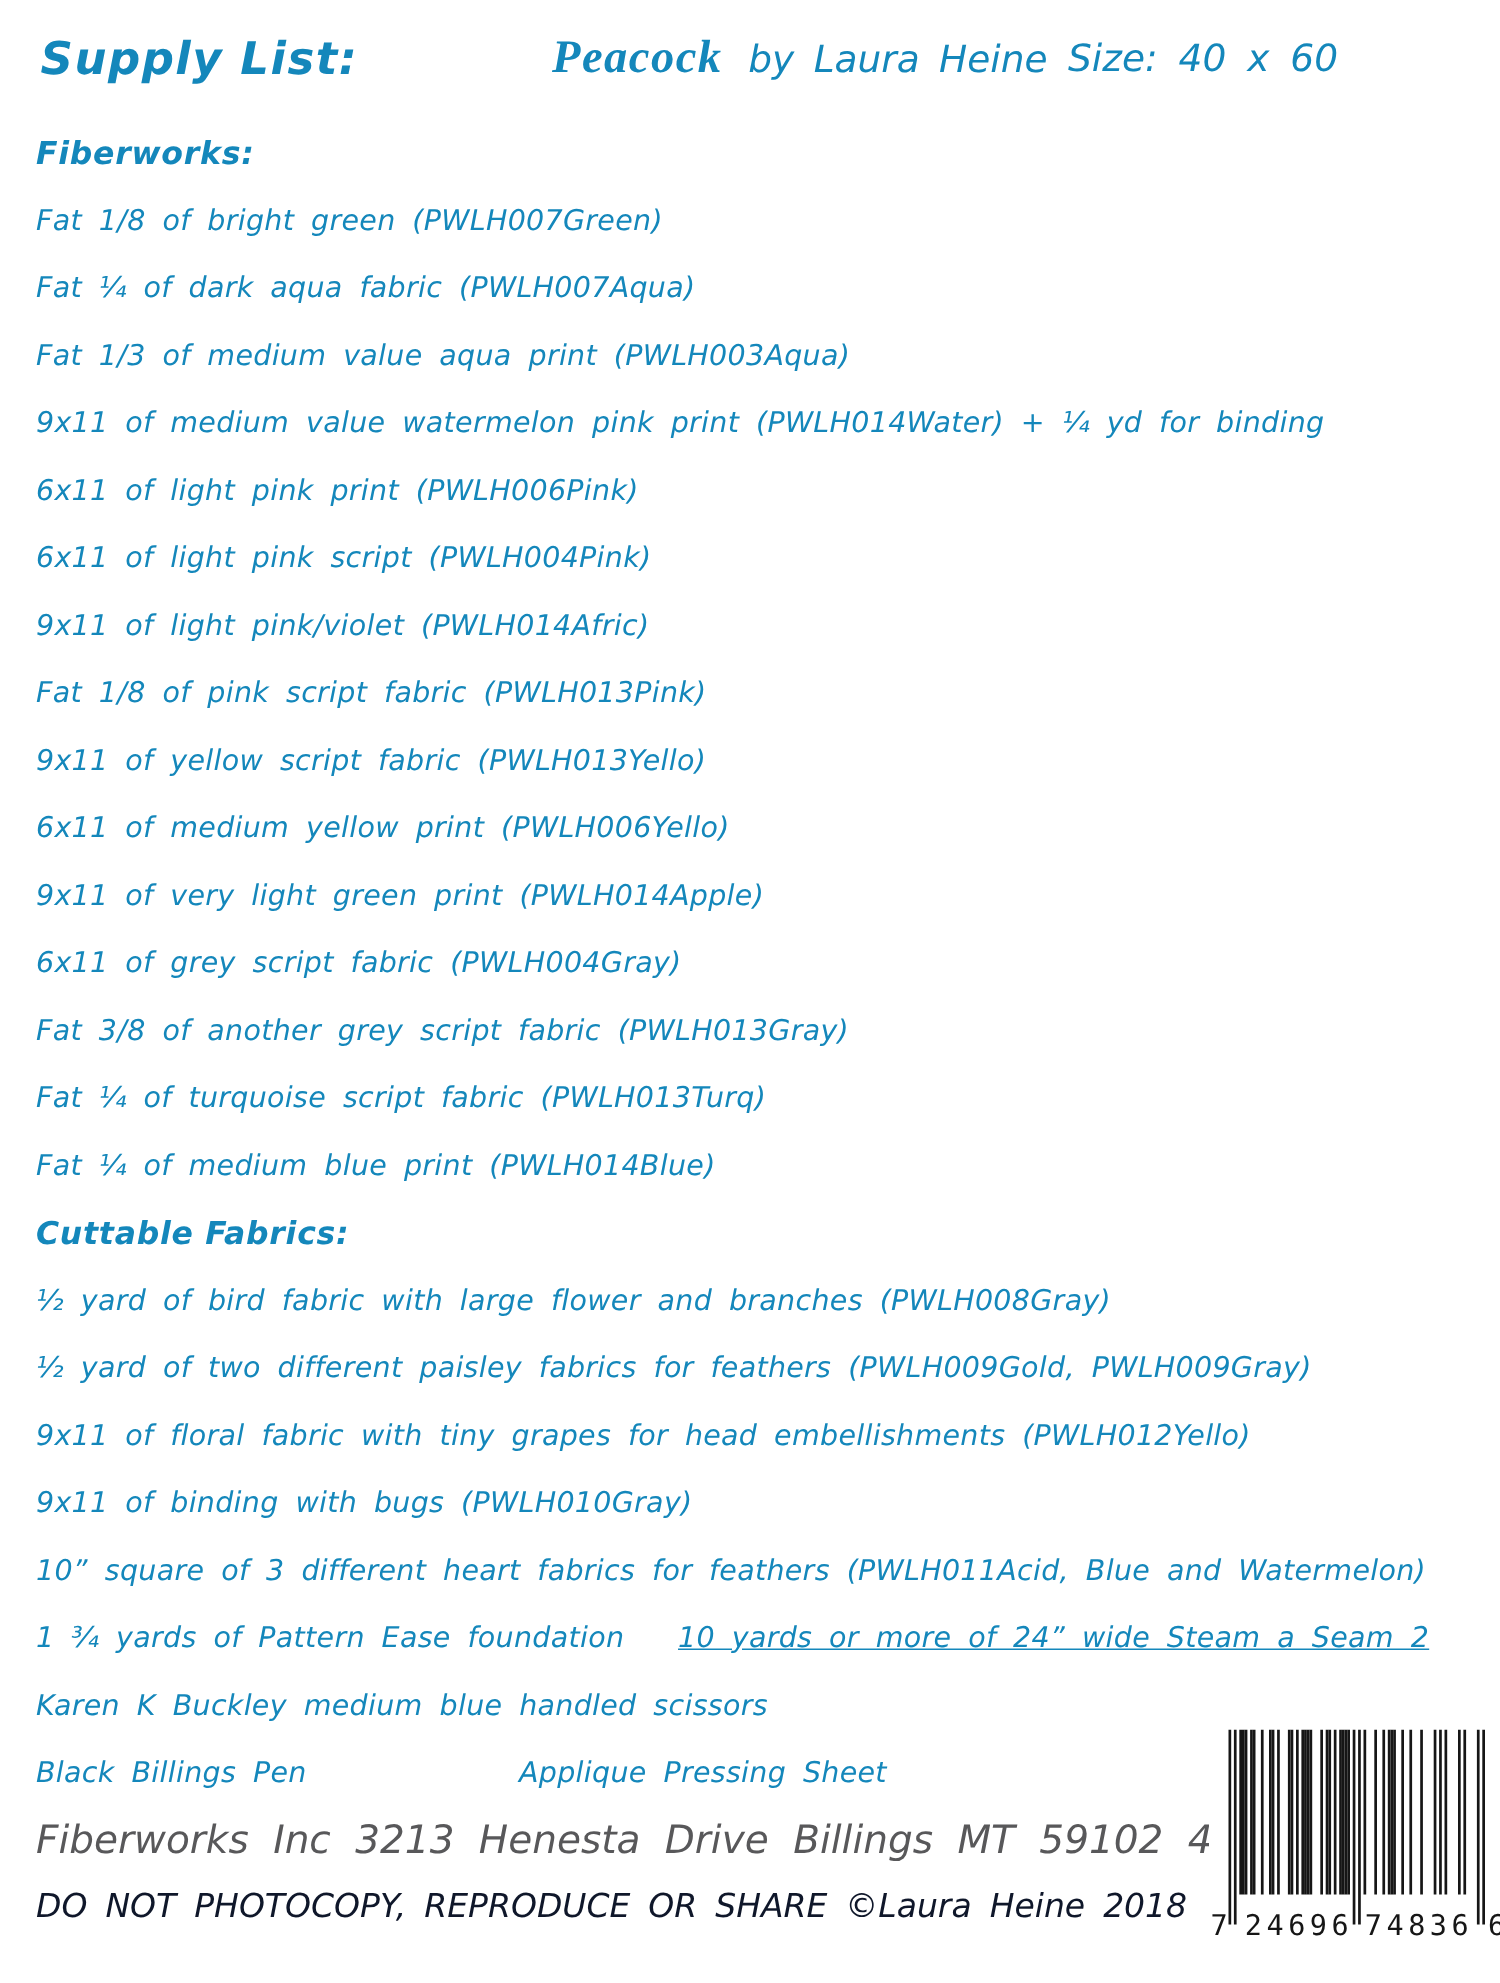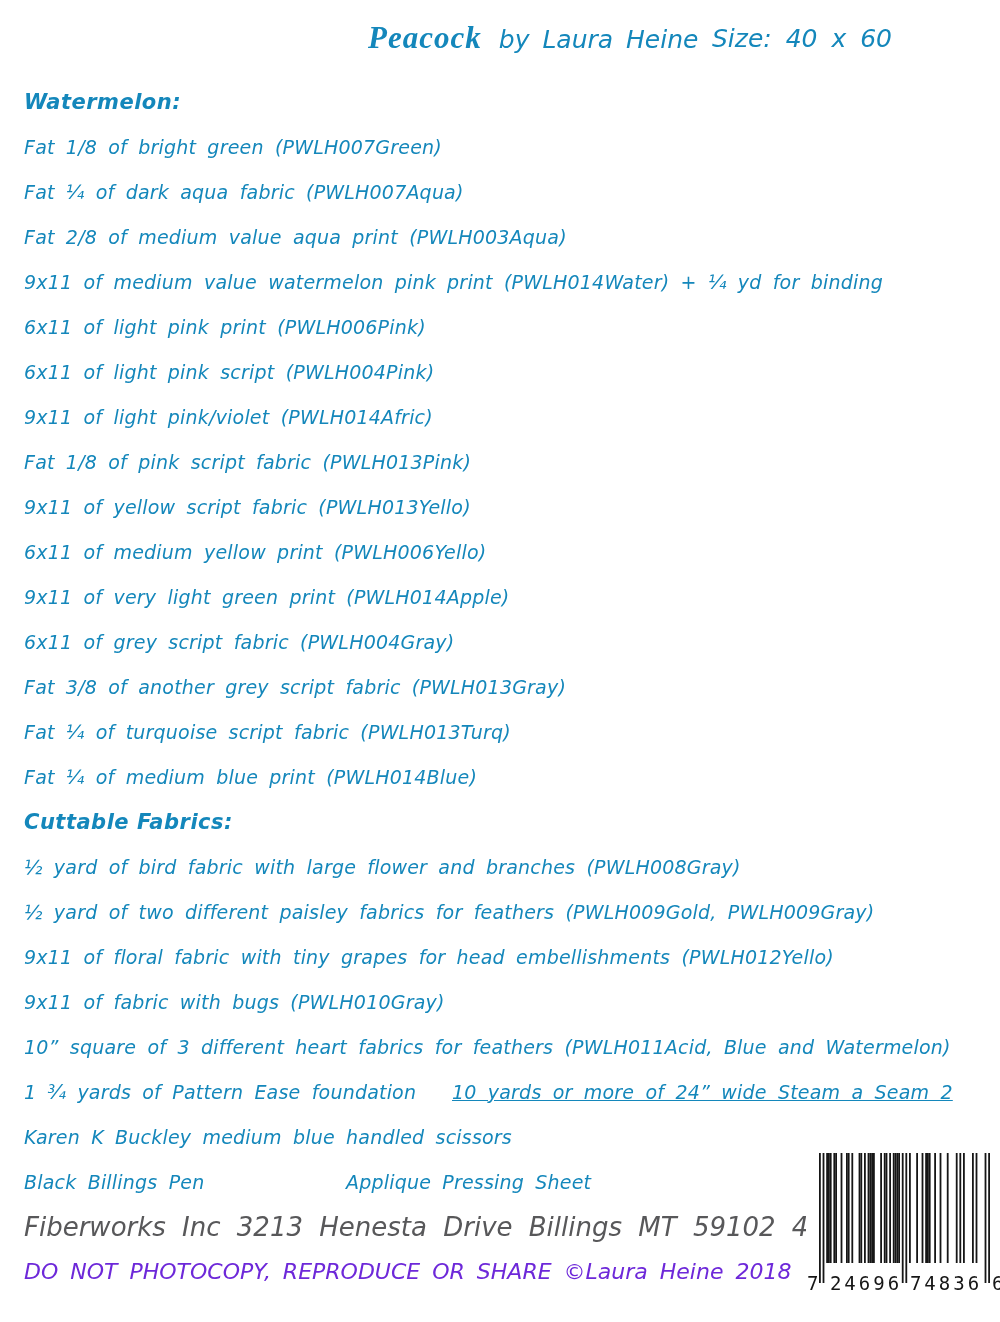--- a/index.html
+++ b/index.html
@@ -29,68 +29,69 @@
   
   .list-body { position:absolute; top:79px; left:24px; right:0; color:#1487bb; }
   .line { height:45px; display:flex; align-items:center; position:relative; white-space:nowrap; }
   .item { font-size:19px; font-style:italic; word-spacing:5px; letter-spacing:0.2px; }
   .section-heading { font-size:21px; font-weight:bold; font-style:italic; letter-spacing:0.5px; }
   .col-right-a { position:absolute; left:428px; top:0; height:45px; display:flex; align-items:center;text-decoration:underline; }
   .col-right-b { position:absolute; left:322px; top:0; height:45px; display:flex; align-items:center;font-style:italic; }
 
   
   .footer-address { font-size:26px; font-style:italic; color:#58585a; word-spacing:8px; }
-  .copyright { font-size:22px; font-style:italic; color:#6d28d9; word-spacing:5px; }
+  .copyright { font-size:22px; font-style:italic; color:#0f172a; word-spacing:5px; }
 
   
   .barcode { position:absolute; left:806px; top:1153px; width:200px; height:142px; background:#fff; }
   .barcode text {
     font-family:"DejaVu Sans Mono", monospace;
     font-size:19px; fill:#161616;
   }
 </style>
 </head>
 <body>
 
 <div class="page">
 
   <div class="header">
+    <span class="supply-title">Supply List:</span>
     <span class="pattern-group">
       <span class="pattern-name">Peacock</span>
       <span class="byline">by Laura Heine</span>
     </span>
     <span class="size-label">Size: 40 x 60</span>
   </div>
 
   <div class="list-body">
 
-    <div class="line section-heading">Watermelon:</div>
+    <div class="line section-heading">Fiberworks:</div>
 
     <div class="line item">Fat 1/8 of bright green (PWLH007Green)</div>
     <div class="line item">Fat ¼ of dark aqua fabric (PWLH007Aqua)</div>
-    <div class="line item">Fat 2/8 of medium value aqua print (PWLH003Aqua)</div>
+    <div class="line item">Fat 1/3 of medium value aqua print (PWLH003Aqua)</div>
     <div class="line item">9x11 of medium value watermelon pink print (PWLH014Water) + ¼ yd for binding</div>
     <div class="line item">6x11 of light pink print (PWLH006Pink)</div>
     <div class="line item">6x11 of light pink script (PWLH004Pink)</div>
     <div class="line item">9x11 of light pink/violet (PWLH014Afric)</div>
     <div class="line item">Fat 1/8 of pink script fabric (PWLH013Pink)</div>
     <div class="line item">9x11 of yellow script fabric (PWLH013Yello)</div>
     <div class="line item">6x11 of medium yellow print (PWLH006Yello)</div>
     <div class="line item">9x11 of very light green print (PWLH014Apple)</div>
     <div class="line item">6x11 of grey script fabric (PWLH004Gray)</div>
     <div class="line item">Fat 3/8 of another grey script fabric (PWLH013Gray)</div>
     <div class="line item">Fat ¼ of turquoise script fabric (PWLH013Turq)</div>
     <div class="line item">Fat ¼ of medium blue print (PWLH014Blue)</div>
 
     <div class="line section-heading">Cuttable Fabrics:</div>
 
     <div class="line item">½ yard of bird fabric with large flower and branches (PWLH008Gray)</div>
     <div class="line item">½ yard of two different paisley fabrics for feathers (PWLH009Gold, PWLH009Gray)</div>
     <div class="line item">9x11 of floral fabric with tiny grapes for head embellishments (PWLH012Yello)</div>
-    <div class="line item">9x11 of fabric with bugs (PWLH010Gray)</div>
+    <div class="line item">9x11 of binding with bugs (PWLH010Gray)</div>
     <div class="line item">10” square of 3 different heart fabrics for feathers (PWLH011Acid, Blue and Watermelon)</div>
 
     <div class="line item">
       <span>1 ¾ yards of Pattern Ease foundation</span>
       <span class="col-right-a">10 yards or more of 24” wide Steam a Seam 2</span>
     </div>
     <div class="line item">Karen K Buckley medium blue handled scissors</div>
     <div class="line item">
       <span>Black Billings Pen</span>
       <span class="col-right-b">Applique Pressing Sheet</span>

